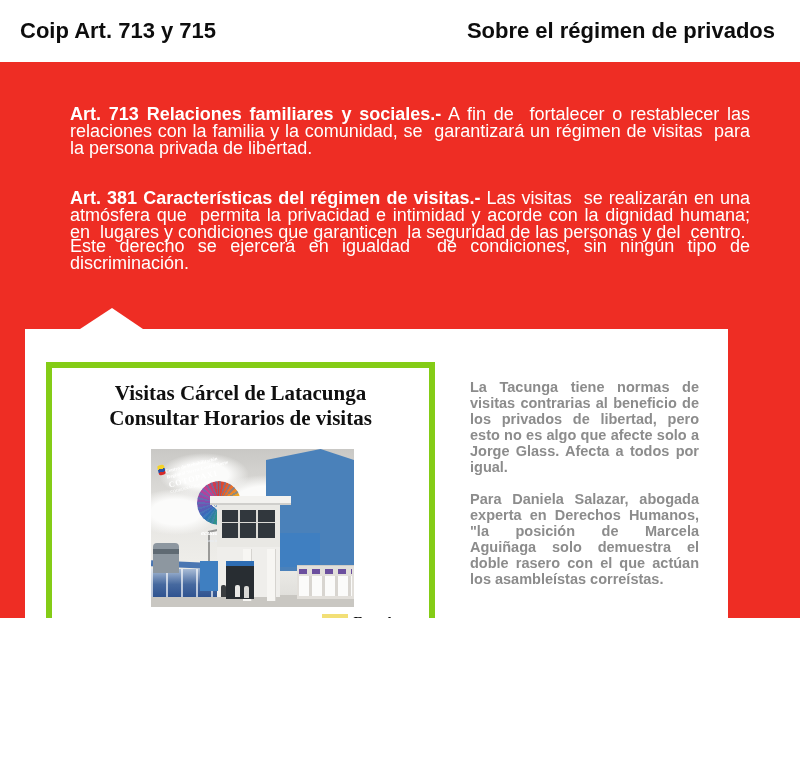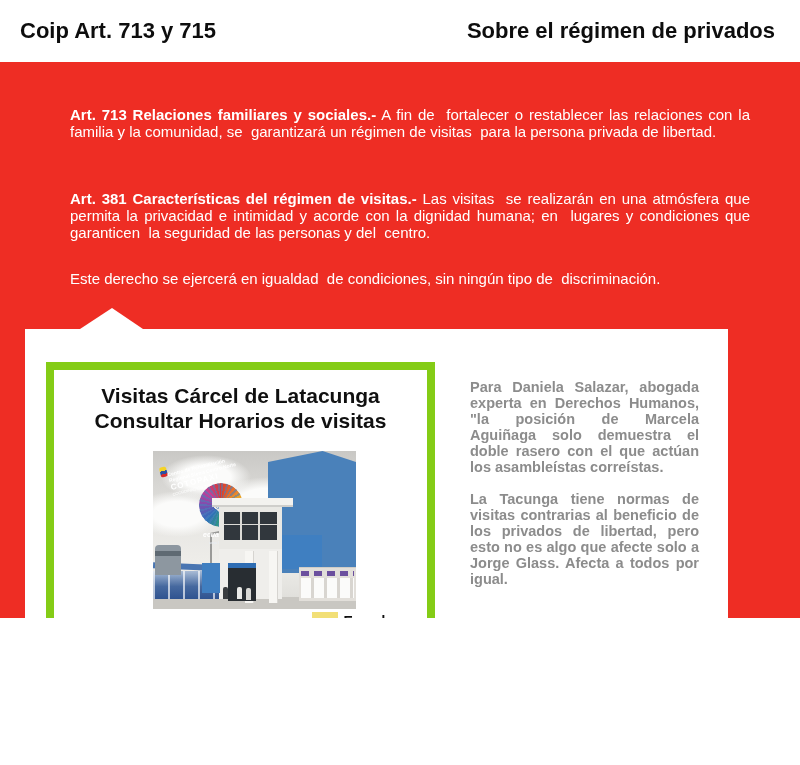--- a/index.html
+++ b/index.html
@@ -7,36 +7,36 @@
   body { font-family:"Liberation Sans", sans-serif; background:#ffffff; }
   .page { position:relative; width:800px; height:618px; background:#0f766e; overflow:hidden; }
 
   
   .header { position:absolute; left:0; top:0; width:800px; height:62px; background:#ffffff;
             display:flex; align-items:center; justify-content:space-between; padding:0 25px 0 20px; }
   .header h1 { font-size:22px; font-weight:bold; color:#0d0d0d; letter-spacing:0; }
 
   
   .red-zone { position:absolute; left:0; top:62px; width:800px; height:623px; background:#ee2d24; }
-  .article { position:absolute; left:70px; width:680px; color:#ffffff; font-size:15px; line-height:17px;
+  .article { position:absolute; left:70px; width:680px; color:#ffffff; font-size:18px; line-height:17px;
              text-align:justify; white-space:pre-wrap; }
   .article .lead { font-weight:bold; }
   .p713 { top:44px; }
   .p715 { top:128px; }
-  .p-igualdad { top:208px; }
+  .p-igualdad { top:176px; }
 
   
   .card-notch { position:absolute; left:80px; top:308px; width:0; height:0;
                 border-left:32px solid transparent; border-right:31px solid transparent;
                 border-bottom:21px solid #ffffff; }
   .card { position:absolute; left:25px; top:329px; width:703px; height:356px; background:#ffffff; }
 
   
   .news-box { position:absolute; left:21px; top:33px; width:389px; height:284px;
-              border:8px solid #84cc16; background:#ffffff; }
+              border:6px solid #84cc16; background:#ffffff;font-family:Liberation Serif, serif; }
   .news-title { text-align:center; font-weight:bold; color:#101010; font-size:21px; line-height:25px; margin-top:13px; }
 
   
   .photo { position:absolute; left:99px; top:81px; width:203px; height:158px; overflow:hidden;
            background:linear-gradient(#c9c8c5, #e7e6e3 45%, #eeede9 70%, #dcdbd7); }
   .cloud { position:absolute; background:radial-gradient(closest-side, #fbfbfa 55%, rgba(251,251,250,0)); border-radius:50%; }
   .c1 { left:8px;  top:4px;  width:90px; height:44px; }
   .c2 { left:60px; top:26px; width:110px; height:50px; }
   .c3 { left:-20px; top:40px; width:90px; height:46px; }
   .ph-ground { position:absolute; left:0; bottom:0; width:100%; height:12px; background:#c9c7c2; }
@@ -183,22 +183,22 @@
         </div>
       </div>
 
       <div class="credit">
         <span class="credit-flag"></span>
         <span class="credit-text">Ecuadorec</span>
       </div>
     </div>
 
     <div class="quote">
+      <p>La Tacunga tiene normas de visitas contrarias al beneficio de los privados de libertad, pero esto no es algo que afecte solo a Jorge Glass. Afecta a todos por igual.</p>
       <p>Para Daniela Salazar, abogada experta en Derechos Humanos, "la posición de Marcela Aguiñaga solo demuestra el doble rasero con el que actúan los asambleístas correístas.</p>
-      <p>La Tacunga tiene normas de visitas contrarias al beneficio de los privados de libertad, pero esto no es algo que afecte solo a Jorge Glass. Afecta a todos por igual.</p>
     </div>
   </div>
 
   <div class="footer">
     <div class="powered">powered by</div>
     <div class="brand-row">
       <svg width="24" height="30" viewBox="0 0 36 46">
         <path d="M8 30 V12 Q8 5 15 5 H24 Q31 5 31 12 V17 Q31 24 24 24 H15" fill="none" stroke="#1ec8b4" stroke-width="7" stroke-linecap="round" stroke-linejoin="round"></path>
         <path d="M28 28 V34 Q28 41 21 41 H19 Q12 41 12 34" fill="none" stroke="#1ec8b4" stroke-width="7" stroke-linecap="round" stroke-linejoin="round"></path>
       </svg>

